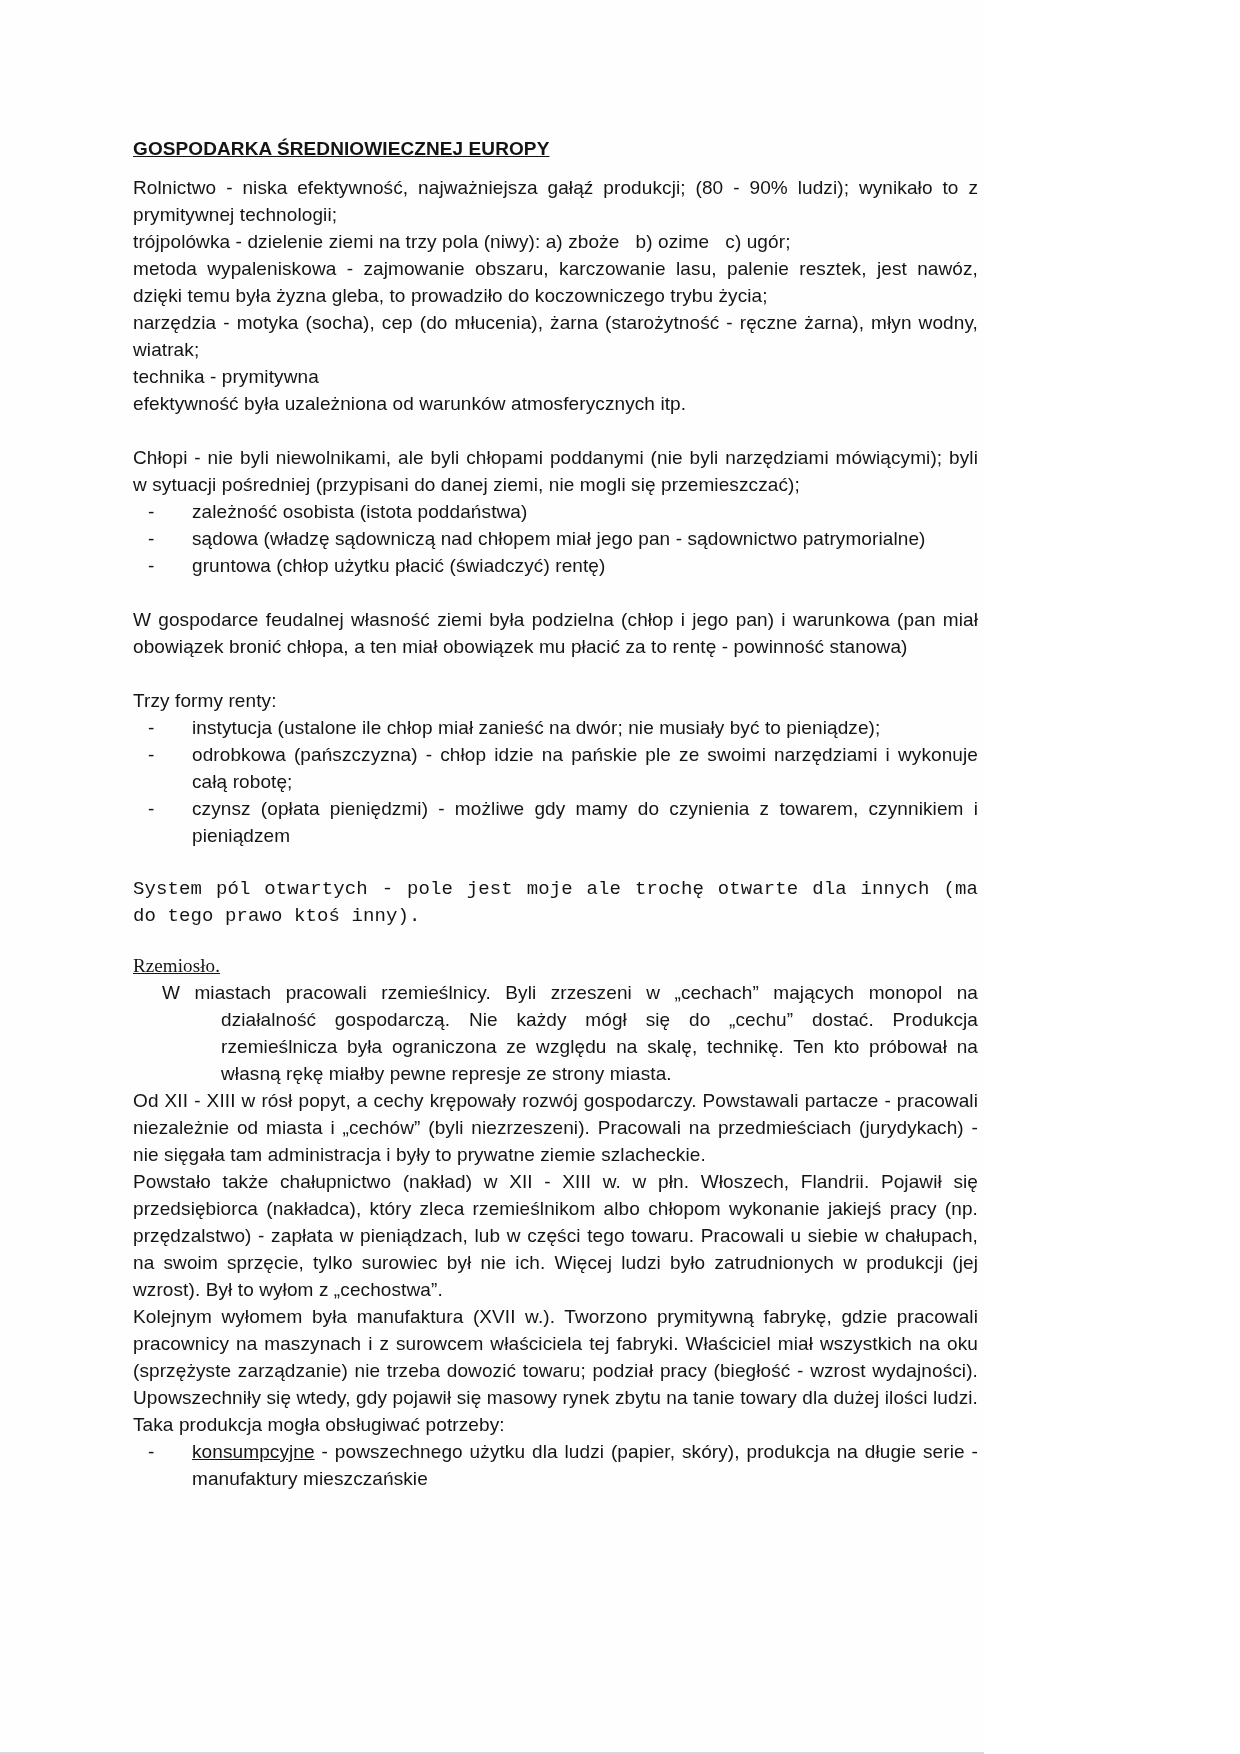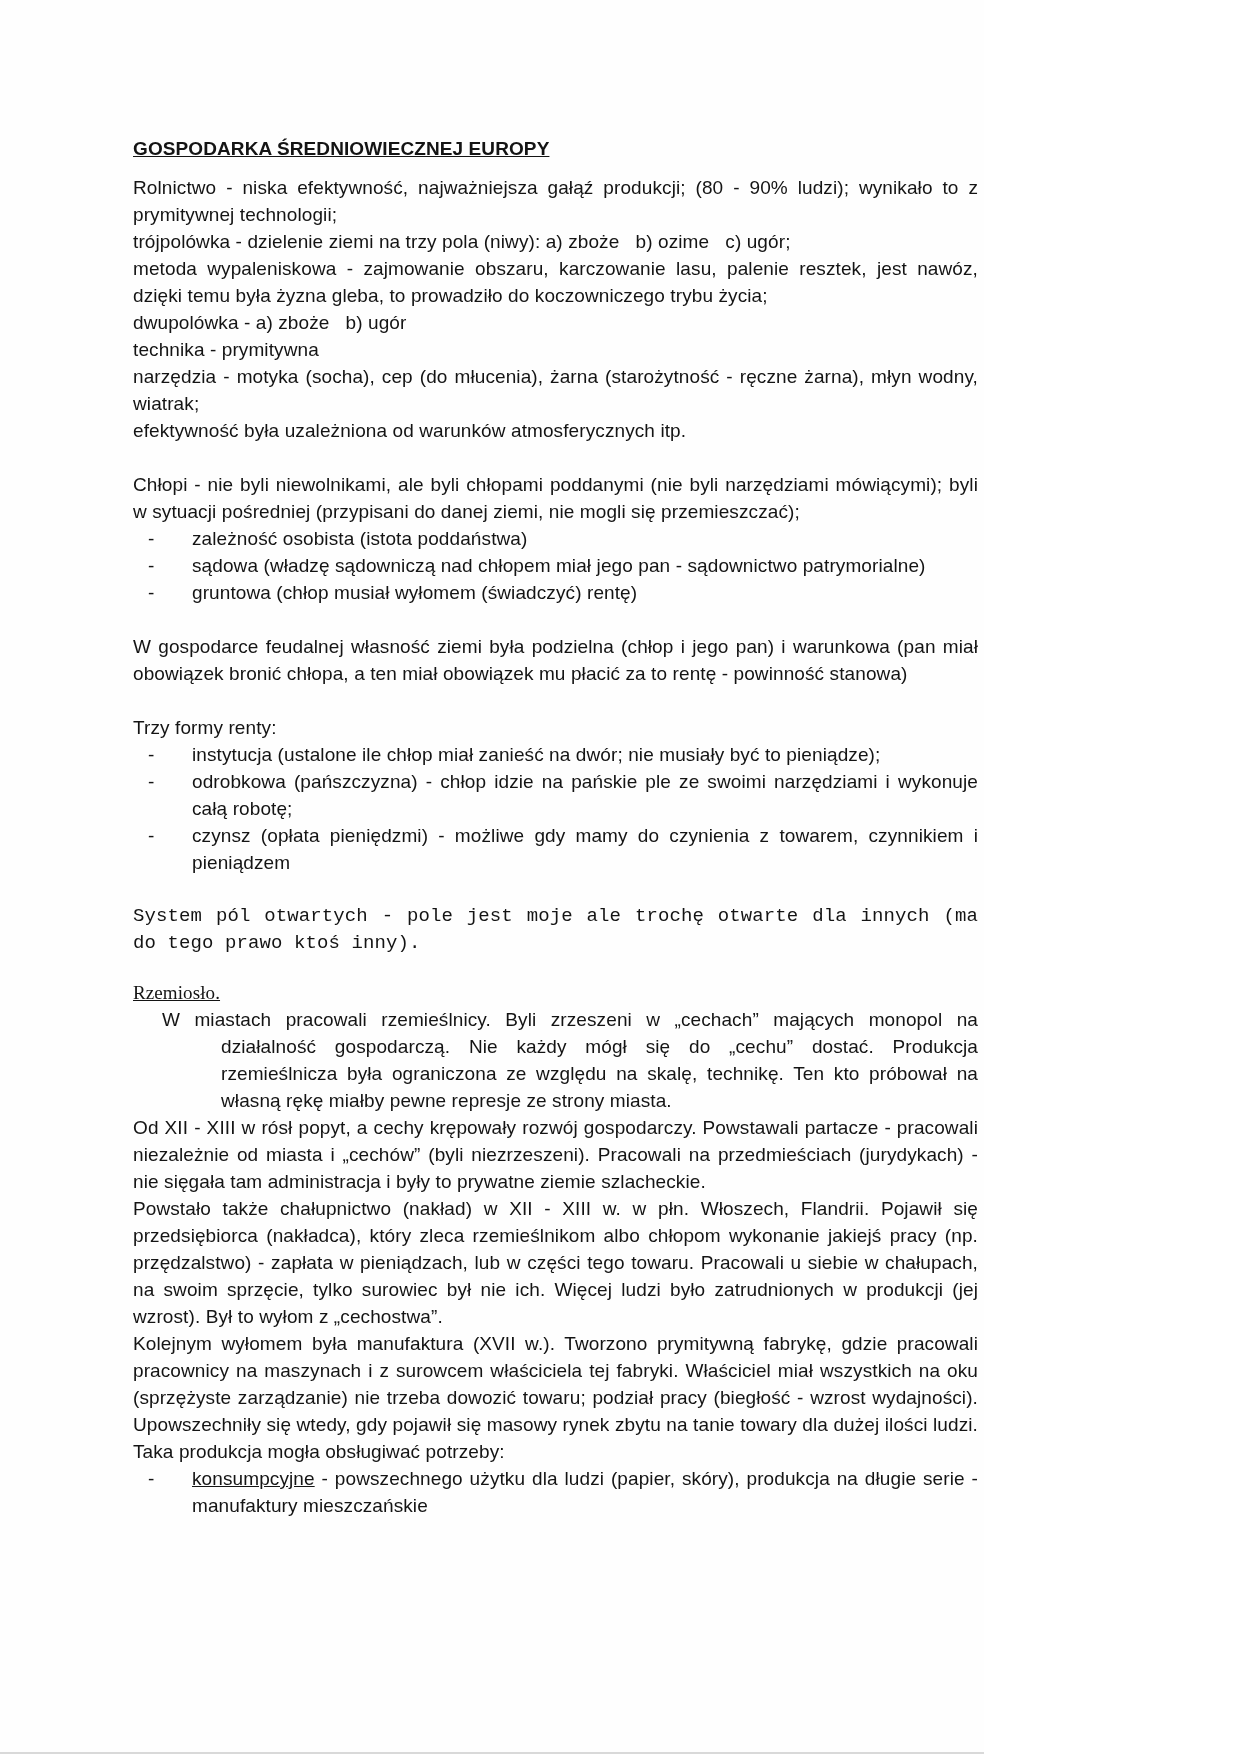--- a/index.html
+++ b/index.html
@@ -66,39 +66,38 @@
 
 <div class="page">
   <div class="content">
 
     <h1 class="title">GOSPODARKA ŚREDNIOWIECZNEJ EUROPY</h1>
 
     <section class="sect">
       <p>Rolnictwo - niska efektywność, najważniejsza gałąź produkcji; (80 - 90% ludzi); wynikało to z prymitywnej technologii;</p>
       <p>trójpolówka - dzielenie ziemi na trzy pola (niwy): a) zboże&nbsp;&nbsp; b) ozime&nbsp;&nbsp; c) ugór;</p>
       <p>metoda wypaleniskowa - zajmowanie obszaru, karczowanie lasu, palenie resztek, jest nawóz, dzięki temu była żyzna gleba, to prowadziło do koczowniczego trybu życia;</p>
-      <p>dwupolówka - a) zboże&nbsp;&nbsp; b) ugór</p>
+      <p>narzędzia - motyka (socha), cep (do młucenia), żarna (starożytność - ręczne żarna), młyn wodny, wiatrak;</p>
       <p>technika - prymitywna</p>
-      <p>narzędzia - motyka (socha), cep (do młucenia), żarna (starożytność - ręczne żarna), młyn wodny, wiatrak;</p>
       <p>efektywność była uzależniona od warunków atmosferycznych itp.</p>
     </section>
 
     <section class="sect">
       <p>Chłopi - nie byli niewolnikami, ale byli chłopami poddanymi (nie byli narzędziami mówiącymi); byli w sytuacji pośredniej (przypisani do danej ziemi, nie mogli się przemieszczać);</p>
       <div class="item">
         <span class="marker">-</span>
         <span class="btext">zależność osobista (istota poddaństwa)</span>
       </div>
       <div class="item">
         <span class="marker">-</span>
         <span class="btext">sądowa (władzę sądowniczą nad chłopem miał jego pan - sądownictwo patrymorialne)</span>
       </div>
       <div class="item">
         <span class="marker">-</span>
-        <span class="btext">gruntowa (chłop musiał wyłomem (świadczyć) rentę)</span>
+        <span class="btext">gruntowa (chłop użytku płacić (świadczyć) rentę)</span>
       </div>
     </section>
 
     <section class="sect">
       <p>W gospodarce feudalnej własność ziemi była podzielna (chłop i jego pan) i warunkowa (pan miał obowiązek bronić chłopa, a ten miał obowiązek mu płacić za to rentę - powinność stanowa)</p>
     </section>
 
     <section class="sect">
       <p>Trzy formy renty:</p>
       <div class="item">

